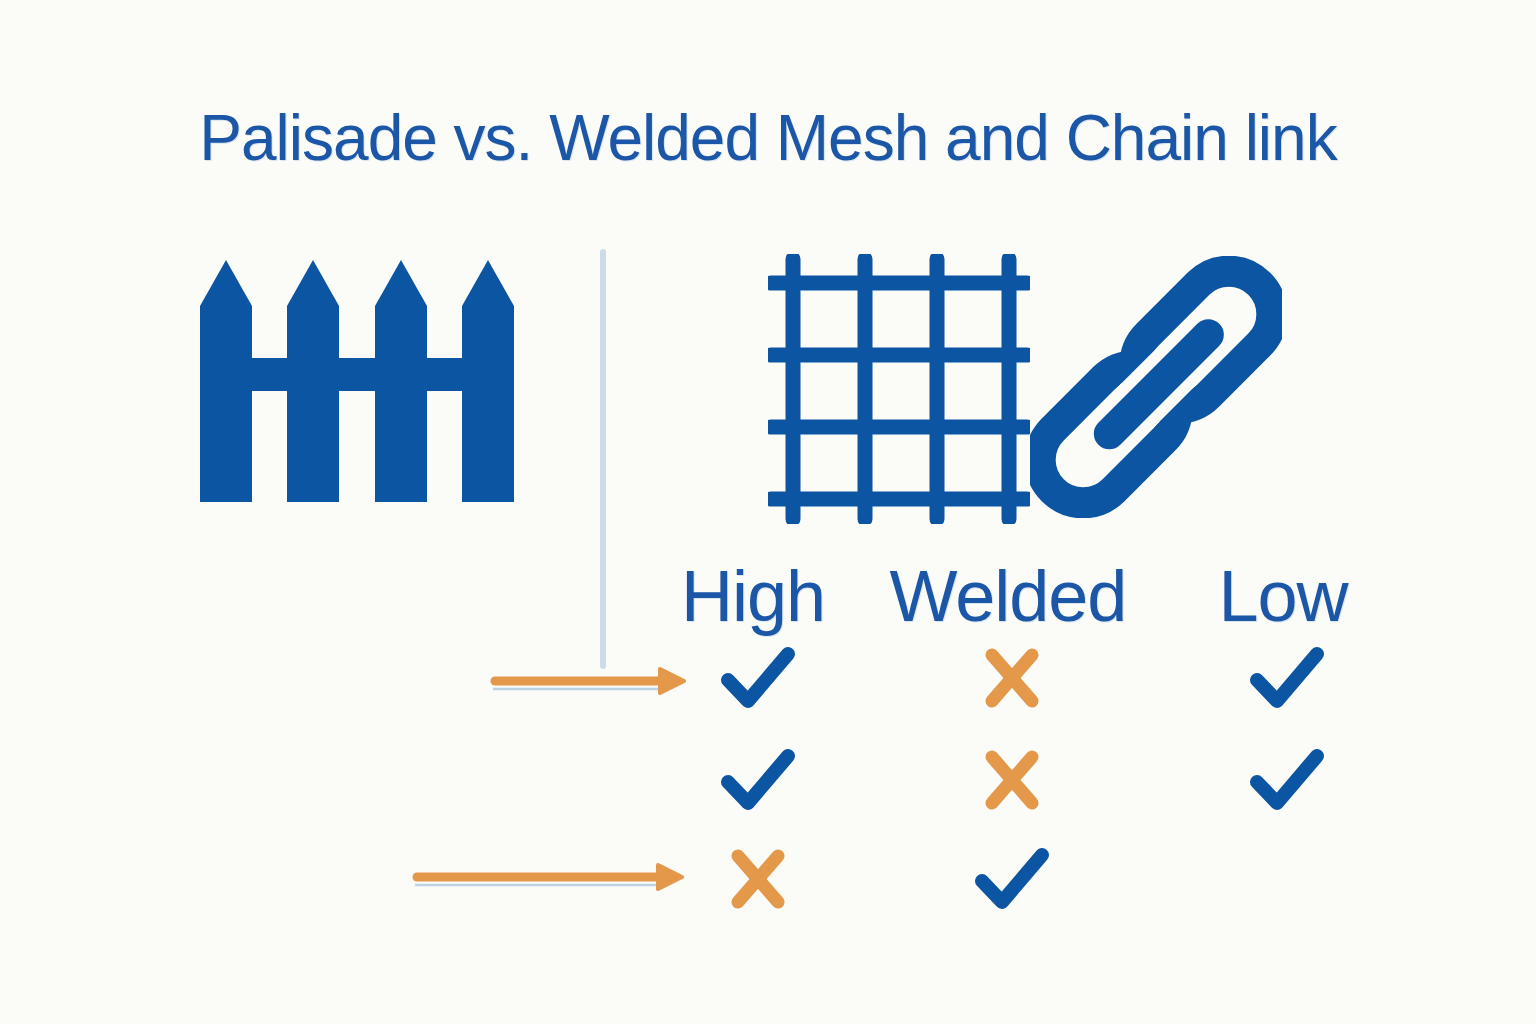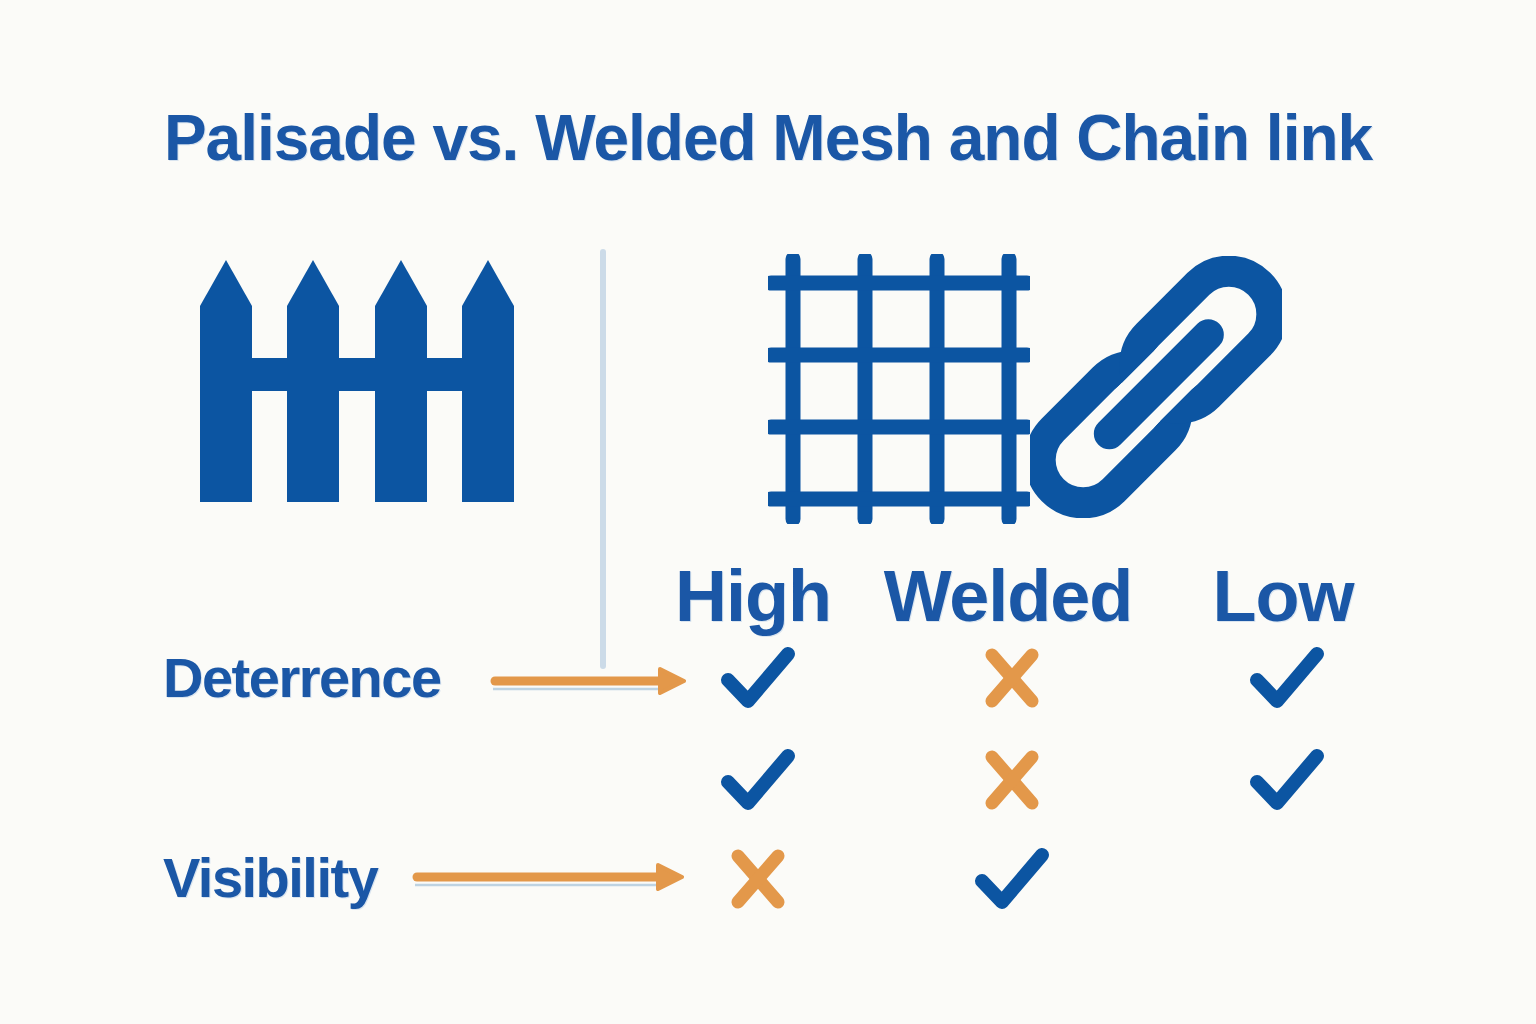--- a/index.html
+++ b/index.html
@@ -5,21 +5,21 @@
   html,body{margin:0;padding:0;background:#e8e8e8;}
   .canvas{
     position:relative;
     width:1536px;height:1024px;
     background:#fbfbf8;
     overflow:hidden;
     font-family:"Liberation Sans",sans-serif;
   }
   .blue-text{
     color:#1b57a6;
-    font-weight:bold;
+    font-weight:normal;
     text-shadow:1px 1px 0 rgba(176,200,228,.45);
     white-space:nowrap;
   }
   .title{
     position:absolute;left:0;right:0;top:103px;
     text-align:center;
     font-size:64px;line-height:70px;
     letter-spacing:-1px;
   }
   .icon-abs{position:absolute;}
@@ -95,22 +95,20 @@
       <rect x="114" y="88" width="158" height="86" rx="43" fill="none" stroke="#0c55a2" stroke-width="31"></rect>
       <line x1="55" y1="131" x2="190" y2="131" stroke="#fbfbf8" stroke-width="54" stroke-linecap="round"></line>
       <line x1="60" y1="131" x2="200" y2="131" stroke="#0c55a2" stroke-width="31" stroke-linecap="round"></line>
     </g>
   </svg>
 
   <div class="col-header h0 blue-text">High</div>
   <div class="col-header h1 blue-text">Welded</div>
   <div class="col-header h2 blue-text">Low</div>
 
-  <div class="row-label r0 blue-text">Deterrence</div>
-  <div class="row-label r2 blue-text">Visibility</div>
 
   <svg class="arrow det" width="196" height="32" viewBox="0 0 196 32">
     <line x1="3" y1="24" x2="168" y2="24" stroke="#bed3e2" stroke-width="2.5"></line>
     <line x1="5" y1="16" x2="172" y2="16" stroke="#e3984a" stroke-width="9" stroke-linecap="round"></line>
     <path d="M170 4 L194 16 L170 28 Z" fill="#e3984a" stroke="#e3984a" stroke-width="4" stroke-linejoin="round"></path>
   </svg>
   <svg class="arrow vis" width="272" height="32" viewBox="0 0 272 32">
     <line x1="3" y1="24" x2="244" y2="24" stroke="#bed3e2" stroke-width="2.5"></line>
     <line x1="5" y1="16" x2="248" y2="16" stroke="#e3984a" stroke-width="9" stroke-linecap="round"></line>
     <path d="M246 4 L270 16 L246 28 Z" fill="#e3984a" stroke="#e3984a" stroke-width="4" stroke-linejoin="round"></path>

